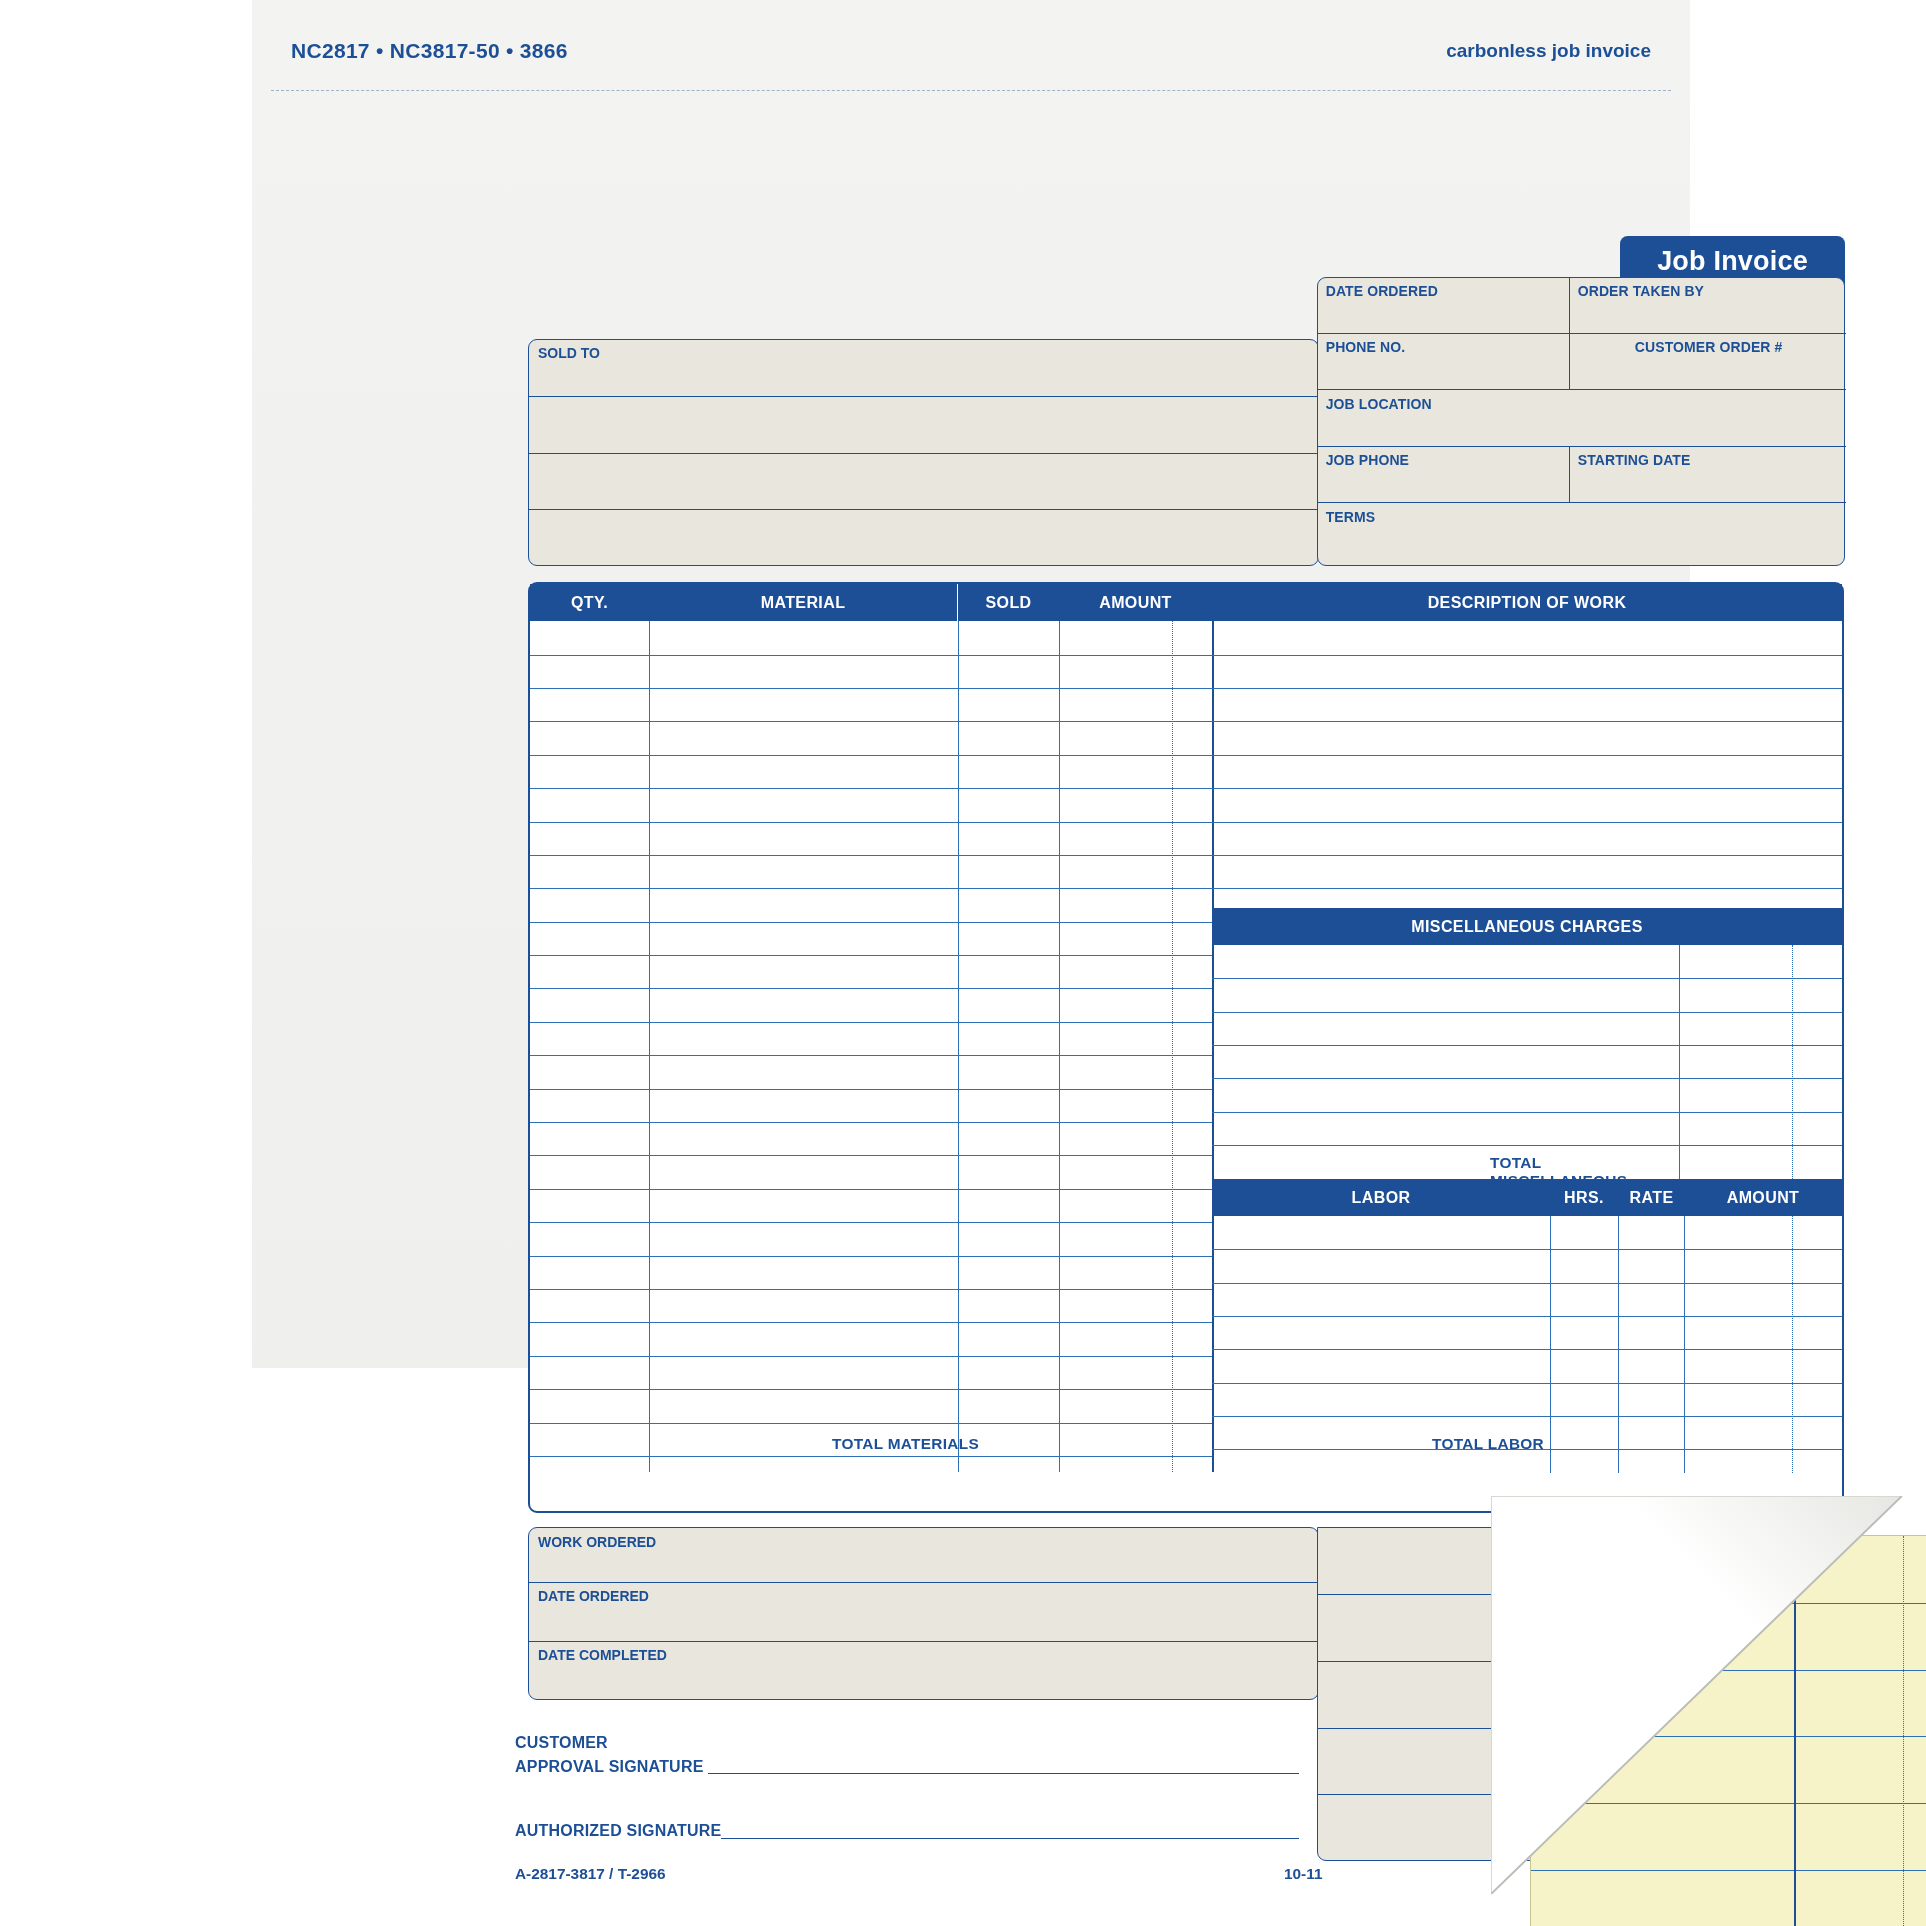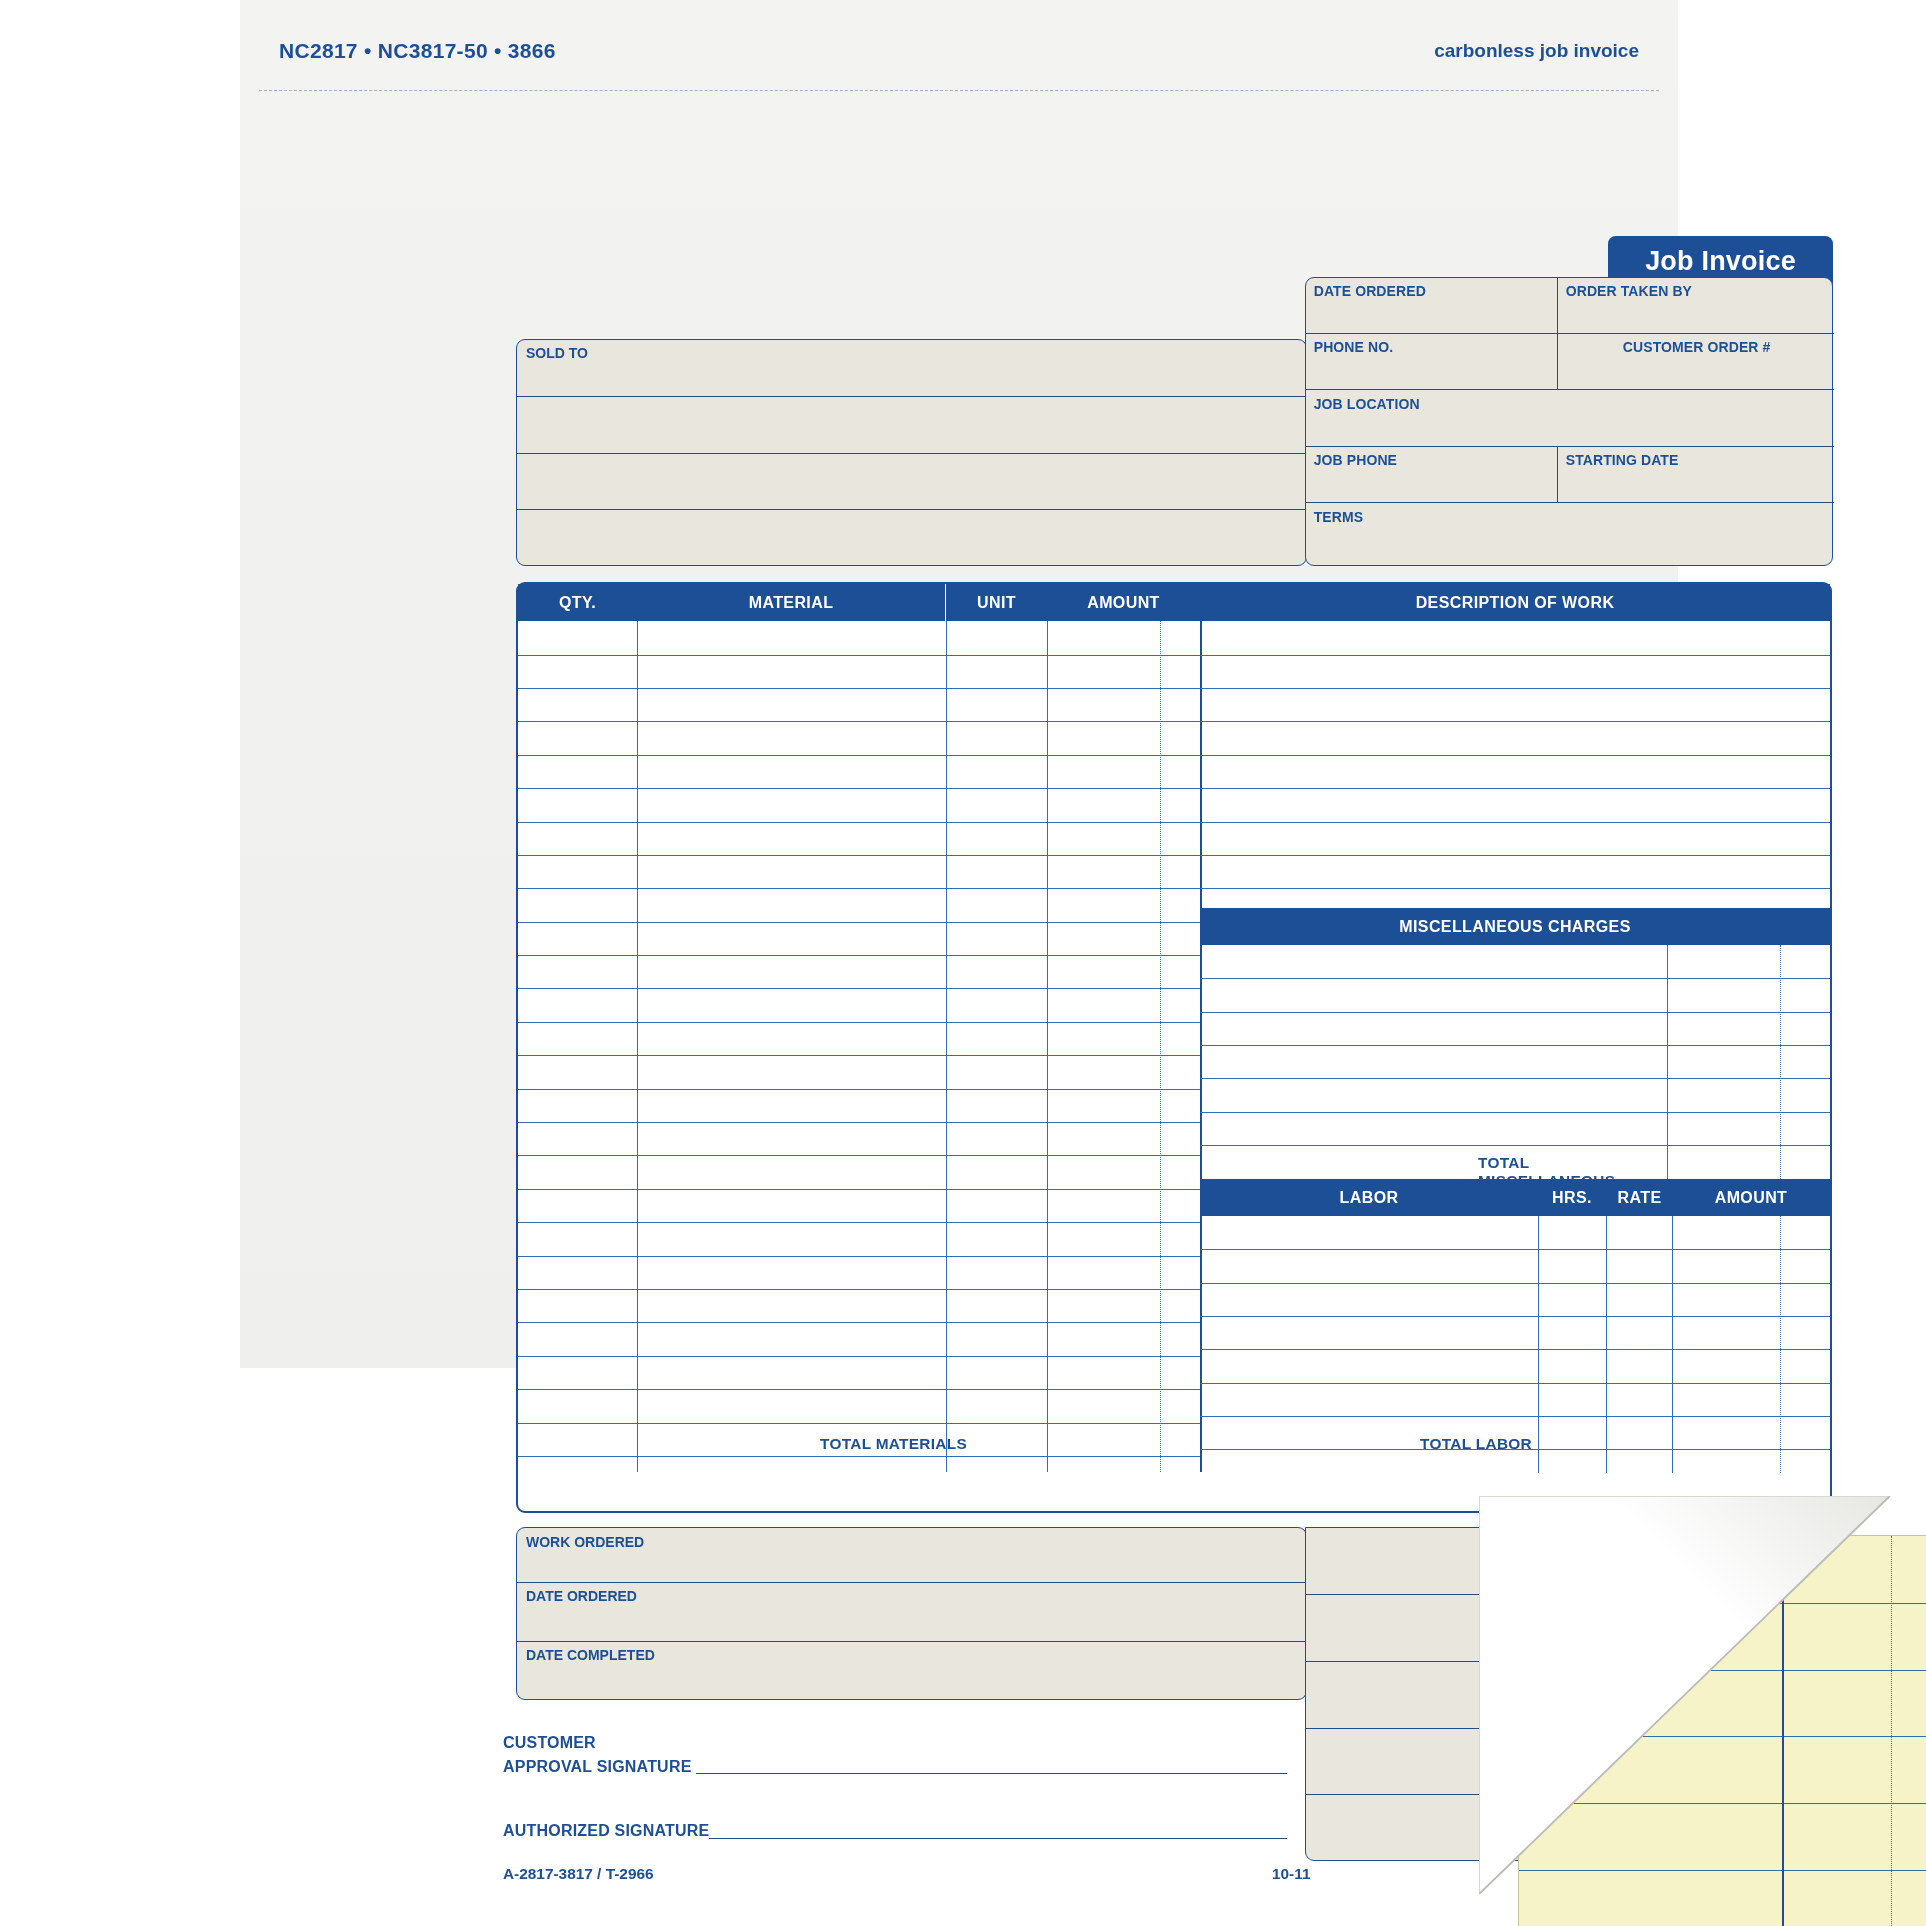--- a/index.html
+++ b/index.html
@@ -17,21 +17,21 @@
   .page {
     position: absolute;
     left: 0; top: 0;
     width: 1926px;
     height: 1926px;
     background: #ffffff;
   }
   
   .sheet {
     position: absolute;
-    left: 240px;
+    left: 252px;
     top: 0px;
     width: 1438px;
     height: 1368px;
     background: #fde047;
   }
   .sheet-inner-white {
     position: absolute;
     left: 0; top: 0; right: 0; bottom: 0;
     background: linear-gradient(180deg, #f3f3f1 0%, #f1f1ef 40%, #efefed 100%);
   }
@@ -359,21 +359,21 @@
 
     <div class="grid-box">
 
       <div class="hdr" style="left:0;top:0;width:119px;height:37px;">
         <span>QTY.</span>
       </div>
       <div class="hdr" style="left:119px;top:0;width:308px;height:37px;">
         <span>MATERIAL</span>
       </div>
       <div class="hdr" style="left:428px;top:0;width:101px;height:37px;">
-        <span>UNIT</span>
+        <span>SOLD</span>
       </div>
       <div class="hdr" style="left:529px;top:0;width:153px;height:37px;">
         <span>AMOUNT</span>
       </div>
       <div class="hdr" style="left:682px;top:0;width:630px;height:37px;">
         <span>DESCRIPTION OF WORK</span>
       </div>
 
       <div class="hline" style="left:0;top:71px;width:682px;"></div>
       <div class="hline" style="left:0;top:104px;width:682px;"></div>

